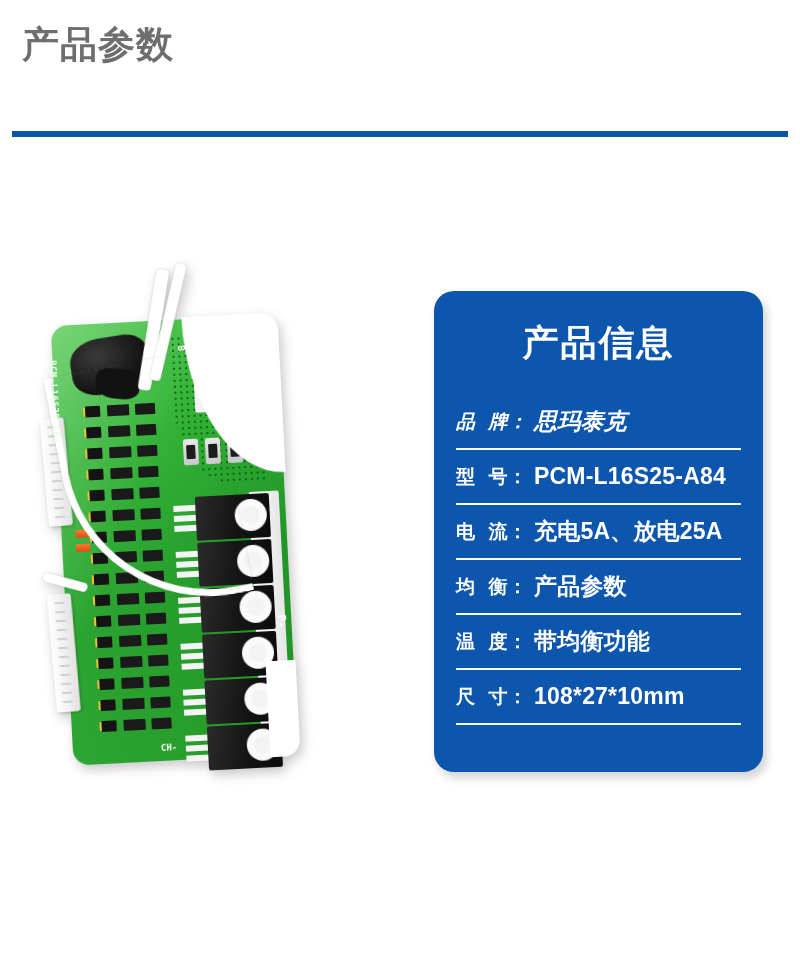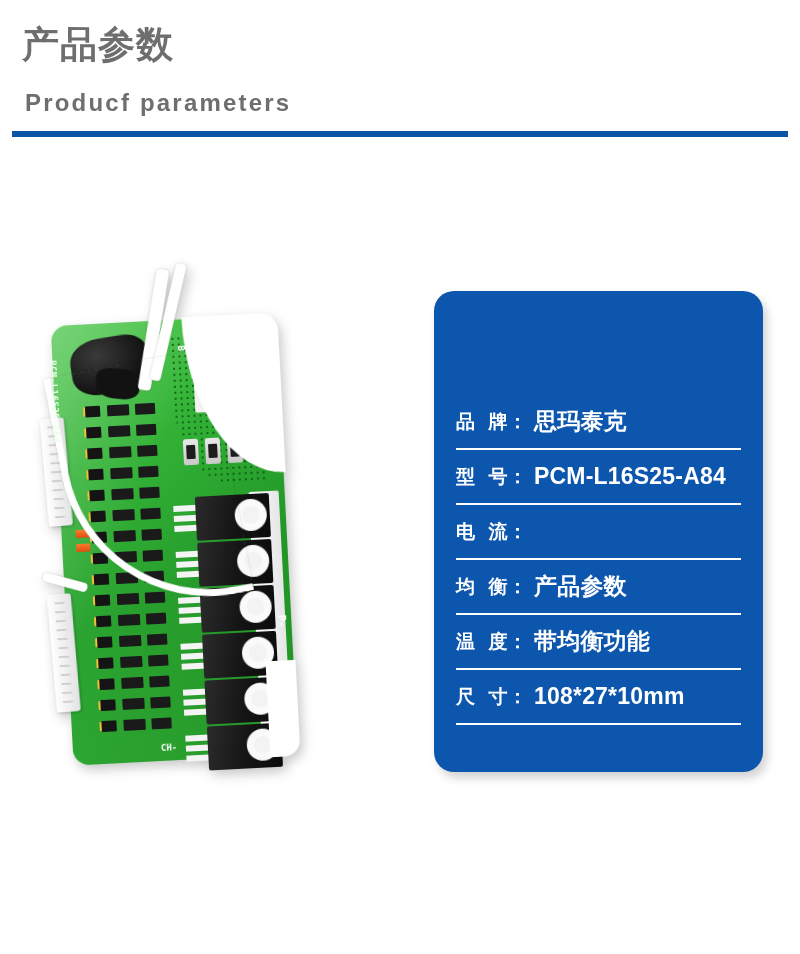--- a/index.html
+++ b/index.html
@@ -406,20 +406,21 @@
   .spec-row {
     position: relative;
     height: 53px;
     border-bottom: 2px solid #ffffff;
     display: flex;
     align-items: center;
     white-space: nowrap;
   }
   .spec-row:first-child {
     border-top: none;
+    font-style: italic;
   }
   .spec-label {
     font-size: 19px;
     font-weight: bold;
     color: #ffffff;
     letter-spacing: 0.5px;
   }
   .spec-label .gap {
     display: inline-block;
     width: 13px;
@@ -435,21 +436,20 @@
     font-weight: bold;
     color: #ffffff;
     letter-spacing: 0.2px;
   }
 </style>
 </head>
 <body>
 
 <div class="header">
   <div class="header-cn">产品参数</div>
-  <div class="header-en">Producf parameters</div>
   <div class="header-rule"></div>
 </div>
 
 <div class="photo-area">
   <div class="pcb">
     <div class="pcb-body"></div>
     <div class="via-field"></div>
     <div class="pad-white"></div>
 
     <div class="sense s1"></div>
@@ -595,37 +595,39 @@
     <div class="silk-pminus">P-</div>
     <div class="silk-chg">CH-</div>
     <div class="silk-b">B</div>
 
     <div class="pcb-cut"></div>
     <div class="pcb-cut2"></div>
   </div>
 </div>
 
 <div class="info-card">
+  <div class="info-title">产品信息</div>
   <div class="spec-list">
 
     <div class="spec-row">
       <span class="spec-label"><span>品</span><span class="gap"></span><span>牌</span></span>
       <span class="spec-colon">：</span>
       <span class="spec-value">思玛泰克</span>
     </div>
 
     <div class="spec-row">
       <span class="spec-label"><span>型</span><span class="gap"></span><span>号</span></span>
       <span class="spec-colon">：</span>
       <span class="spec-value">PCM-L16S25-A84</span>
     </div>
 
     <div class="spec-row">
       <span class="spec-label"><span>电</span><span class="gap"></span><span>流</span></span>
       <span class="spec-colon">：</span>
+      <span class="spec-value">充电5A、放电25A</span>
     </div>
 
     <div class="spec-row">
       <span class="spec-label"><span>均</span><span class="gap"></span><span>衡</span></span>
       <span class="spec-colon">：</span>
       <span class="spec-value">产品参数</span>
     </div>
 
     <div class="spec-row">
       <span class="spec-label"><span>温</span><span class="gap"></span><span>度</span></span>

